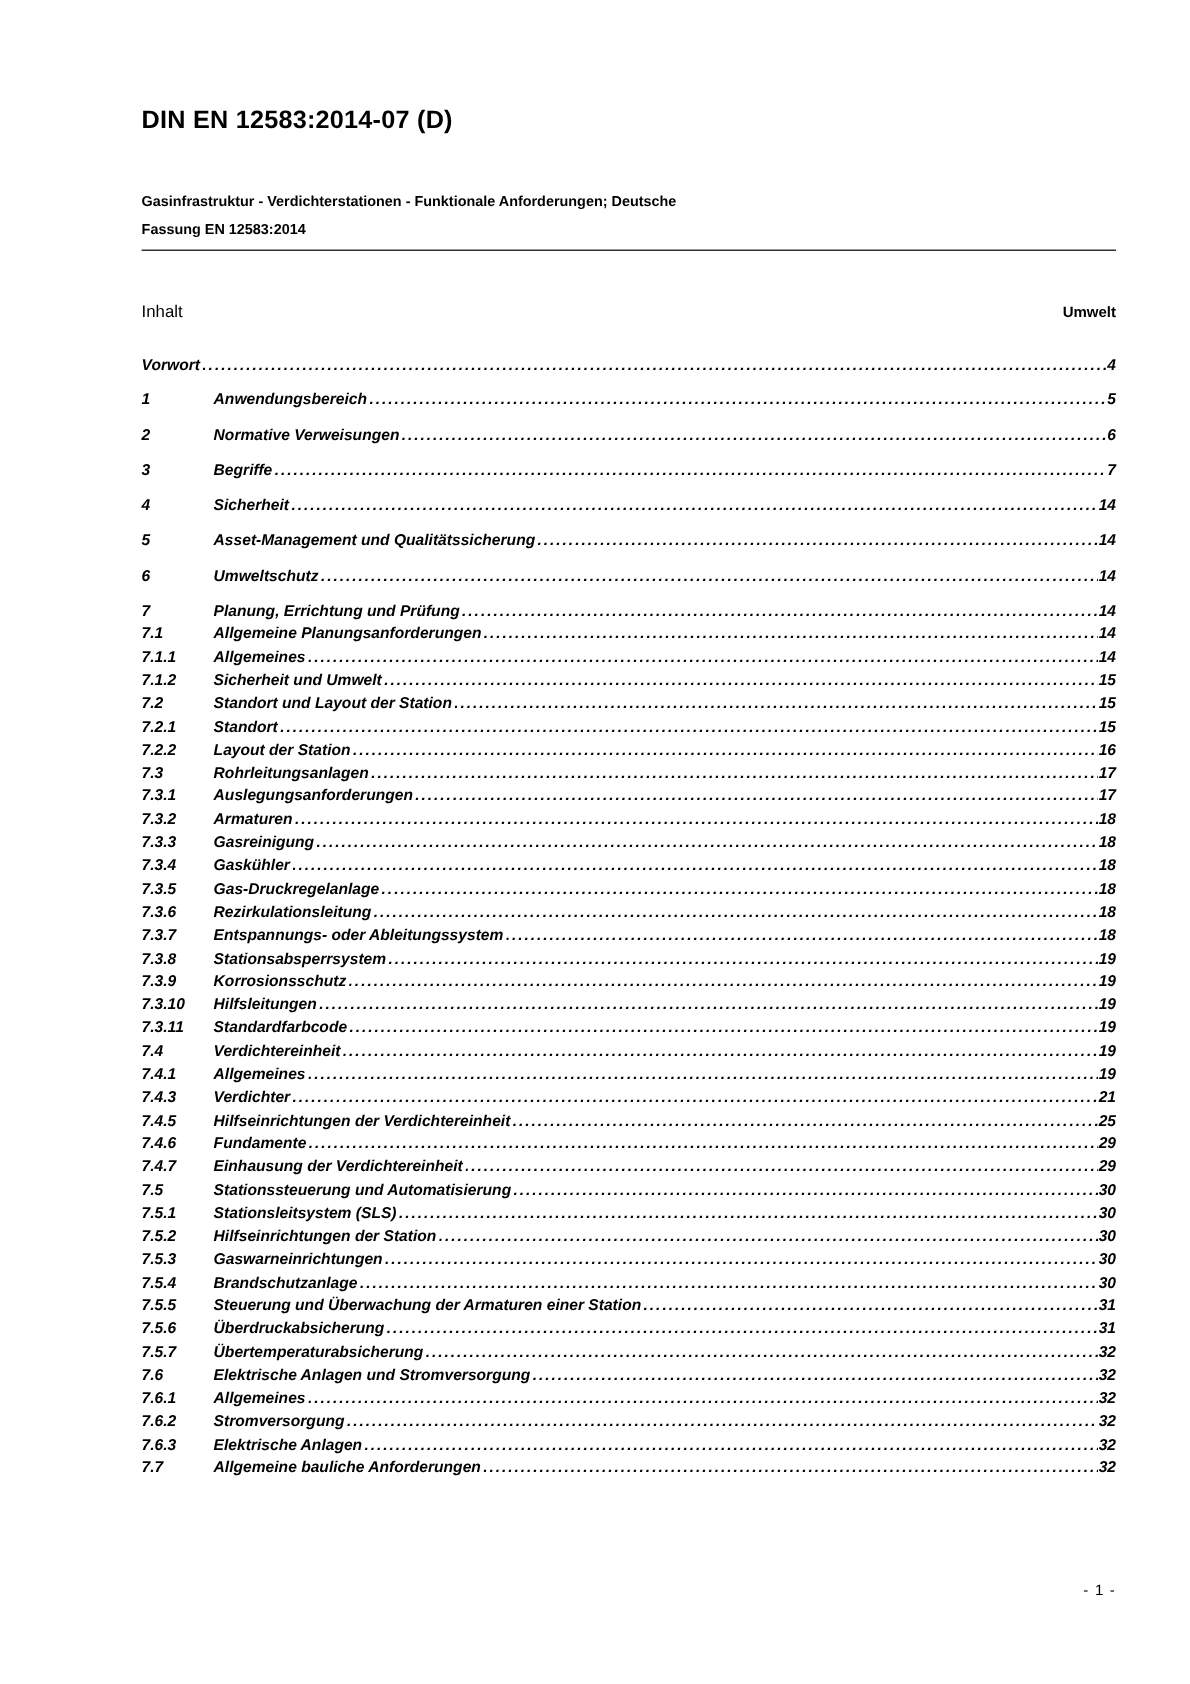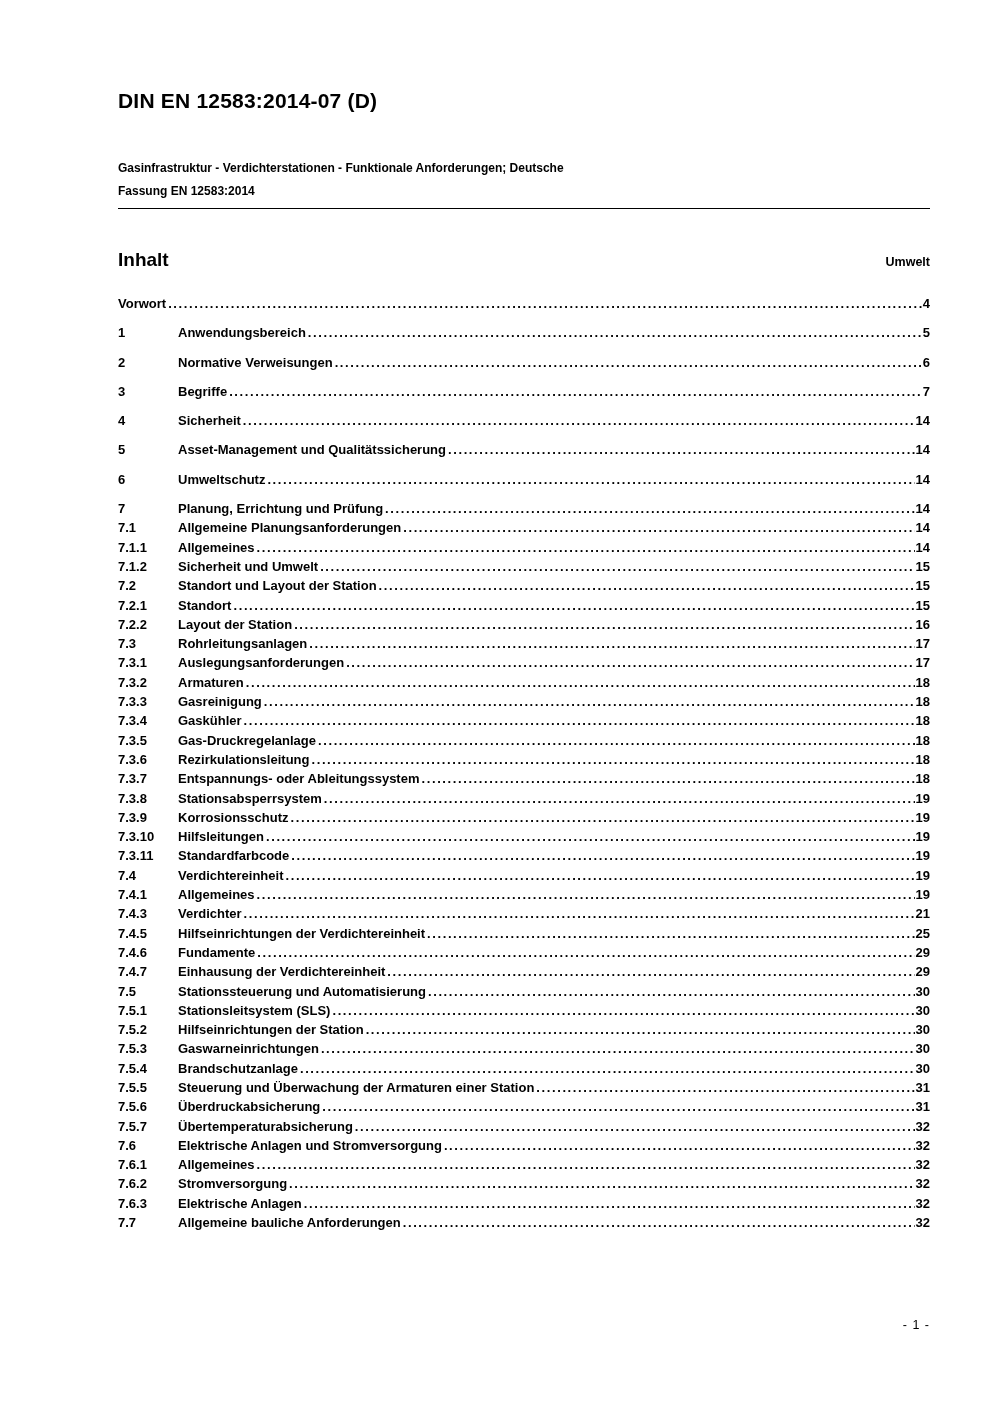--- a/index.html
+++ b/index.html
@@ -37,38 +37,39 @@
     margin: 5px 0 0 0;
   }
   .toc-header {
     display: flex;
     justify-content: space-between;
     align-items: baseline;
     margin-top: 39px;
   }
   .toc-heading {
     margin: 0;
-    font-size: 19px;
-    font-weight: bold;
+    font-size: 14px;
+    font-weight: normal;
     line-height: 23px;
   }
   .page-col-label {
     font-size: 12.5px;
     font-weight: bold;
   }
   .toc-list {
     margin-top: 23px;
   }
   .toc-row {
     display: flex;
     align-items: baseline;
     font-size: 13px;
     font-weight: bold;
     line-height: 19.3px;
     white-space: nowrap;
+    font-style: italic;
   }
   .toc-row.l1 { margin-top: 10px; }
   .toc-num {
     flex: none;
     width: 60px;
   }
   .toc-title {
     flex: none;
     padding-right: 2px;
   }

